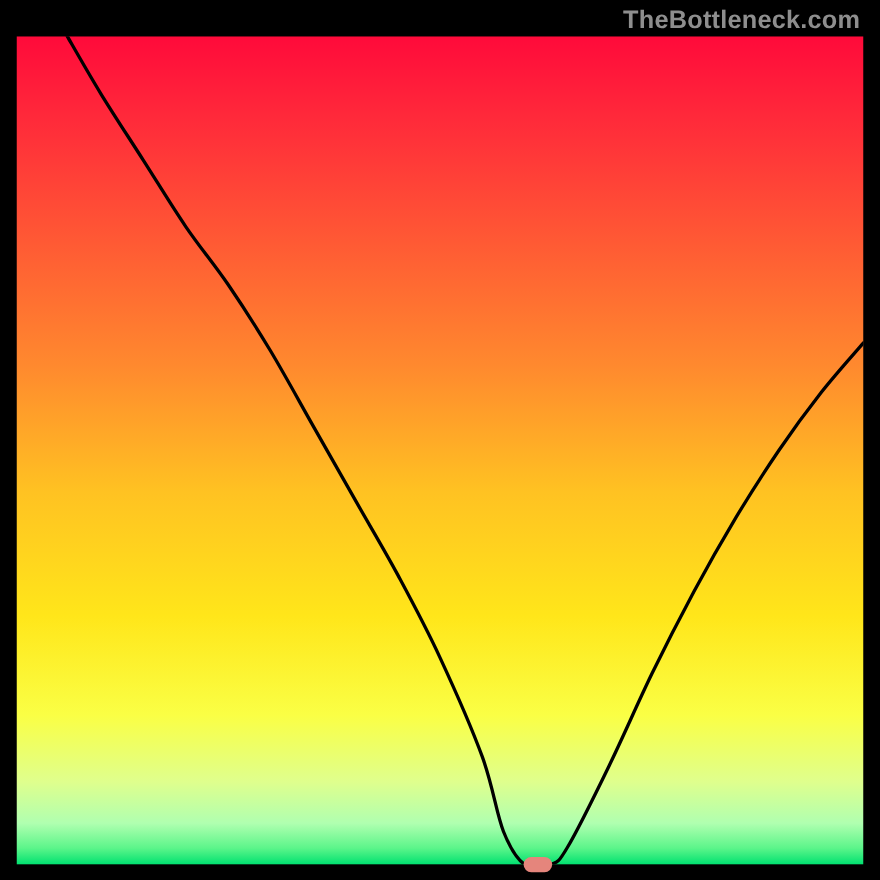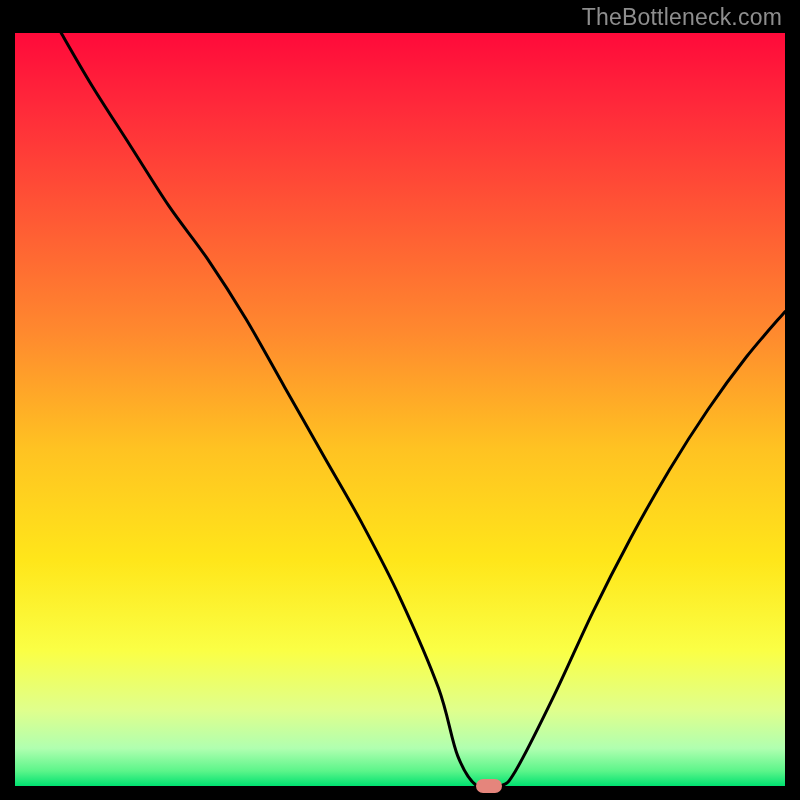--- a/index.html
+++ b/index.html
@@ -25,21 +25,21 @@
     top: 0;
     width: 770px;
     height: 753px;
   }
   .watermark {
     position: absolute;
     top: 4px;
     right: 18px;
     color: #8e8e8e;
     font-size: 23px;
-    font-weight: 400;
+    font-weight: 700;
     letter-spacing: 0.2px;
     font-family: Arial, Helvetica, sans-serif;
   }
   .marker {
     position: absolute;
     width: 26px;
     height: 14px;
     border-radius: 8px;
     transform: translate(-50%, -50%);
     background: #e5857c;

